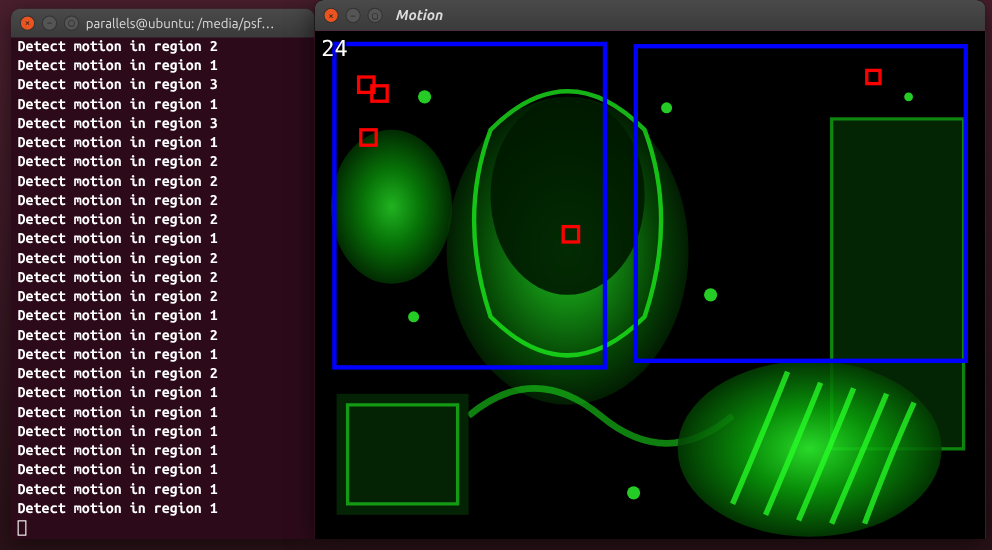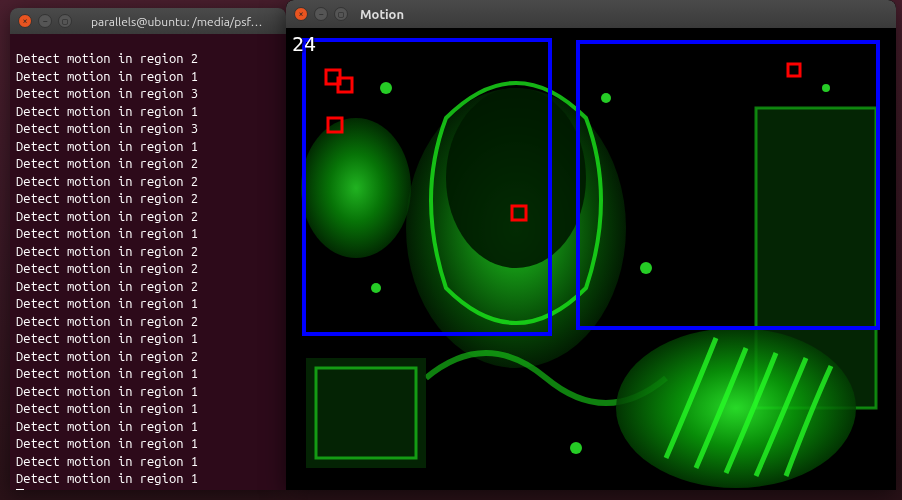--- a/index.html
+++ b/index.html
@@ -36,31 +36,32 @@
   }
   .wbtn {
     width: 14px; height: 14px; border-radius: 50%;
     background: #555; border: 1px solid #333;
     display: flex; align-items: center; justify-content: center;
     font-size: 9px; color: #222; line-height: 1;
   }
   .wbtn.close { background: #e95420; }
   .term-title {
     color: #ddd; font-size: 12px; font-family: Ubuntu, sans-serif;
-    margin-left: 13px;
+    margin-left: 0;
     white-space: nowrap; overflow: hidden;
   }
   .term-body {
     flex: 1;
-    padding: 16px 6px;
+    padding: 0 6px;
     color: #fff;
     font-size: 13px;
     line-height: 17.5px;
     overflow: hidden;
     white-space: pre;
+    font-weight: bold;
   }
   .term-line { display: block; }
   .cursor {
     display: inline-block;
     width: 8px; height: 14px;
     border: 1px solid #fff;
     vertical-align: text-bottom;
   }
 
   
@@ -82,20 +83,21 @@
     background: linear-gradient(180deg, #4a4a4a, #3a3a3a);
     border-radius: 8px 8px 0 0;
     display: flex;
     align-items: center;
     padding: 0 8px;
     gap: 6px;
   }
   .motion-title {
     color: #ddd; font-size: 13px; font-family: Ubuntu, sans-serif; font-weight: bold;
     margin-left: 6px;
+    font-style: italic;
   }
   .motion-canvas {
     flex: 1;
     position: relative;
     background: #ec4899;
   }
   .motion-canvas svg { position: absolute; inset: 0; width: 100%; height: 100%; }
   .motion-canvas svg.overlay { position: absolute; inset: 0; width: 100%; height: 100%; }
 
   .counter {

